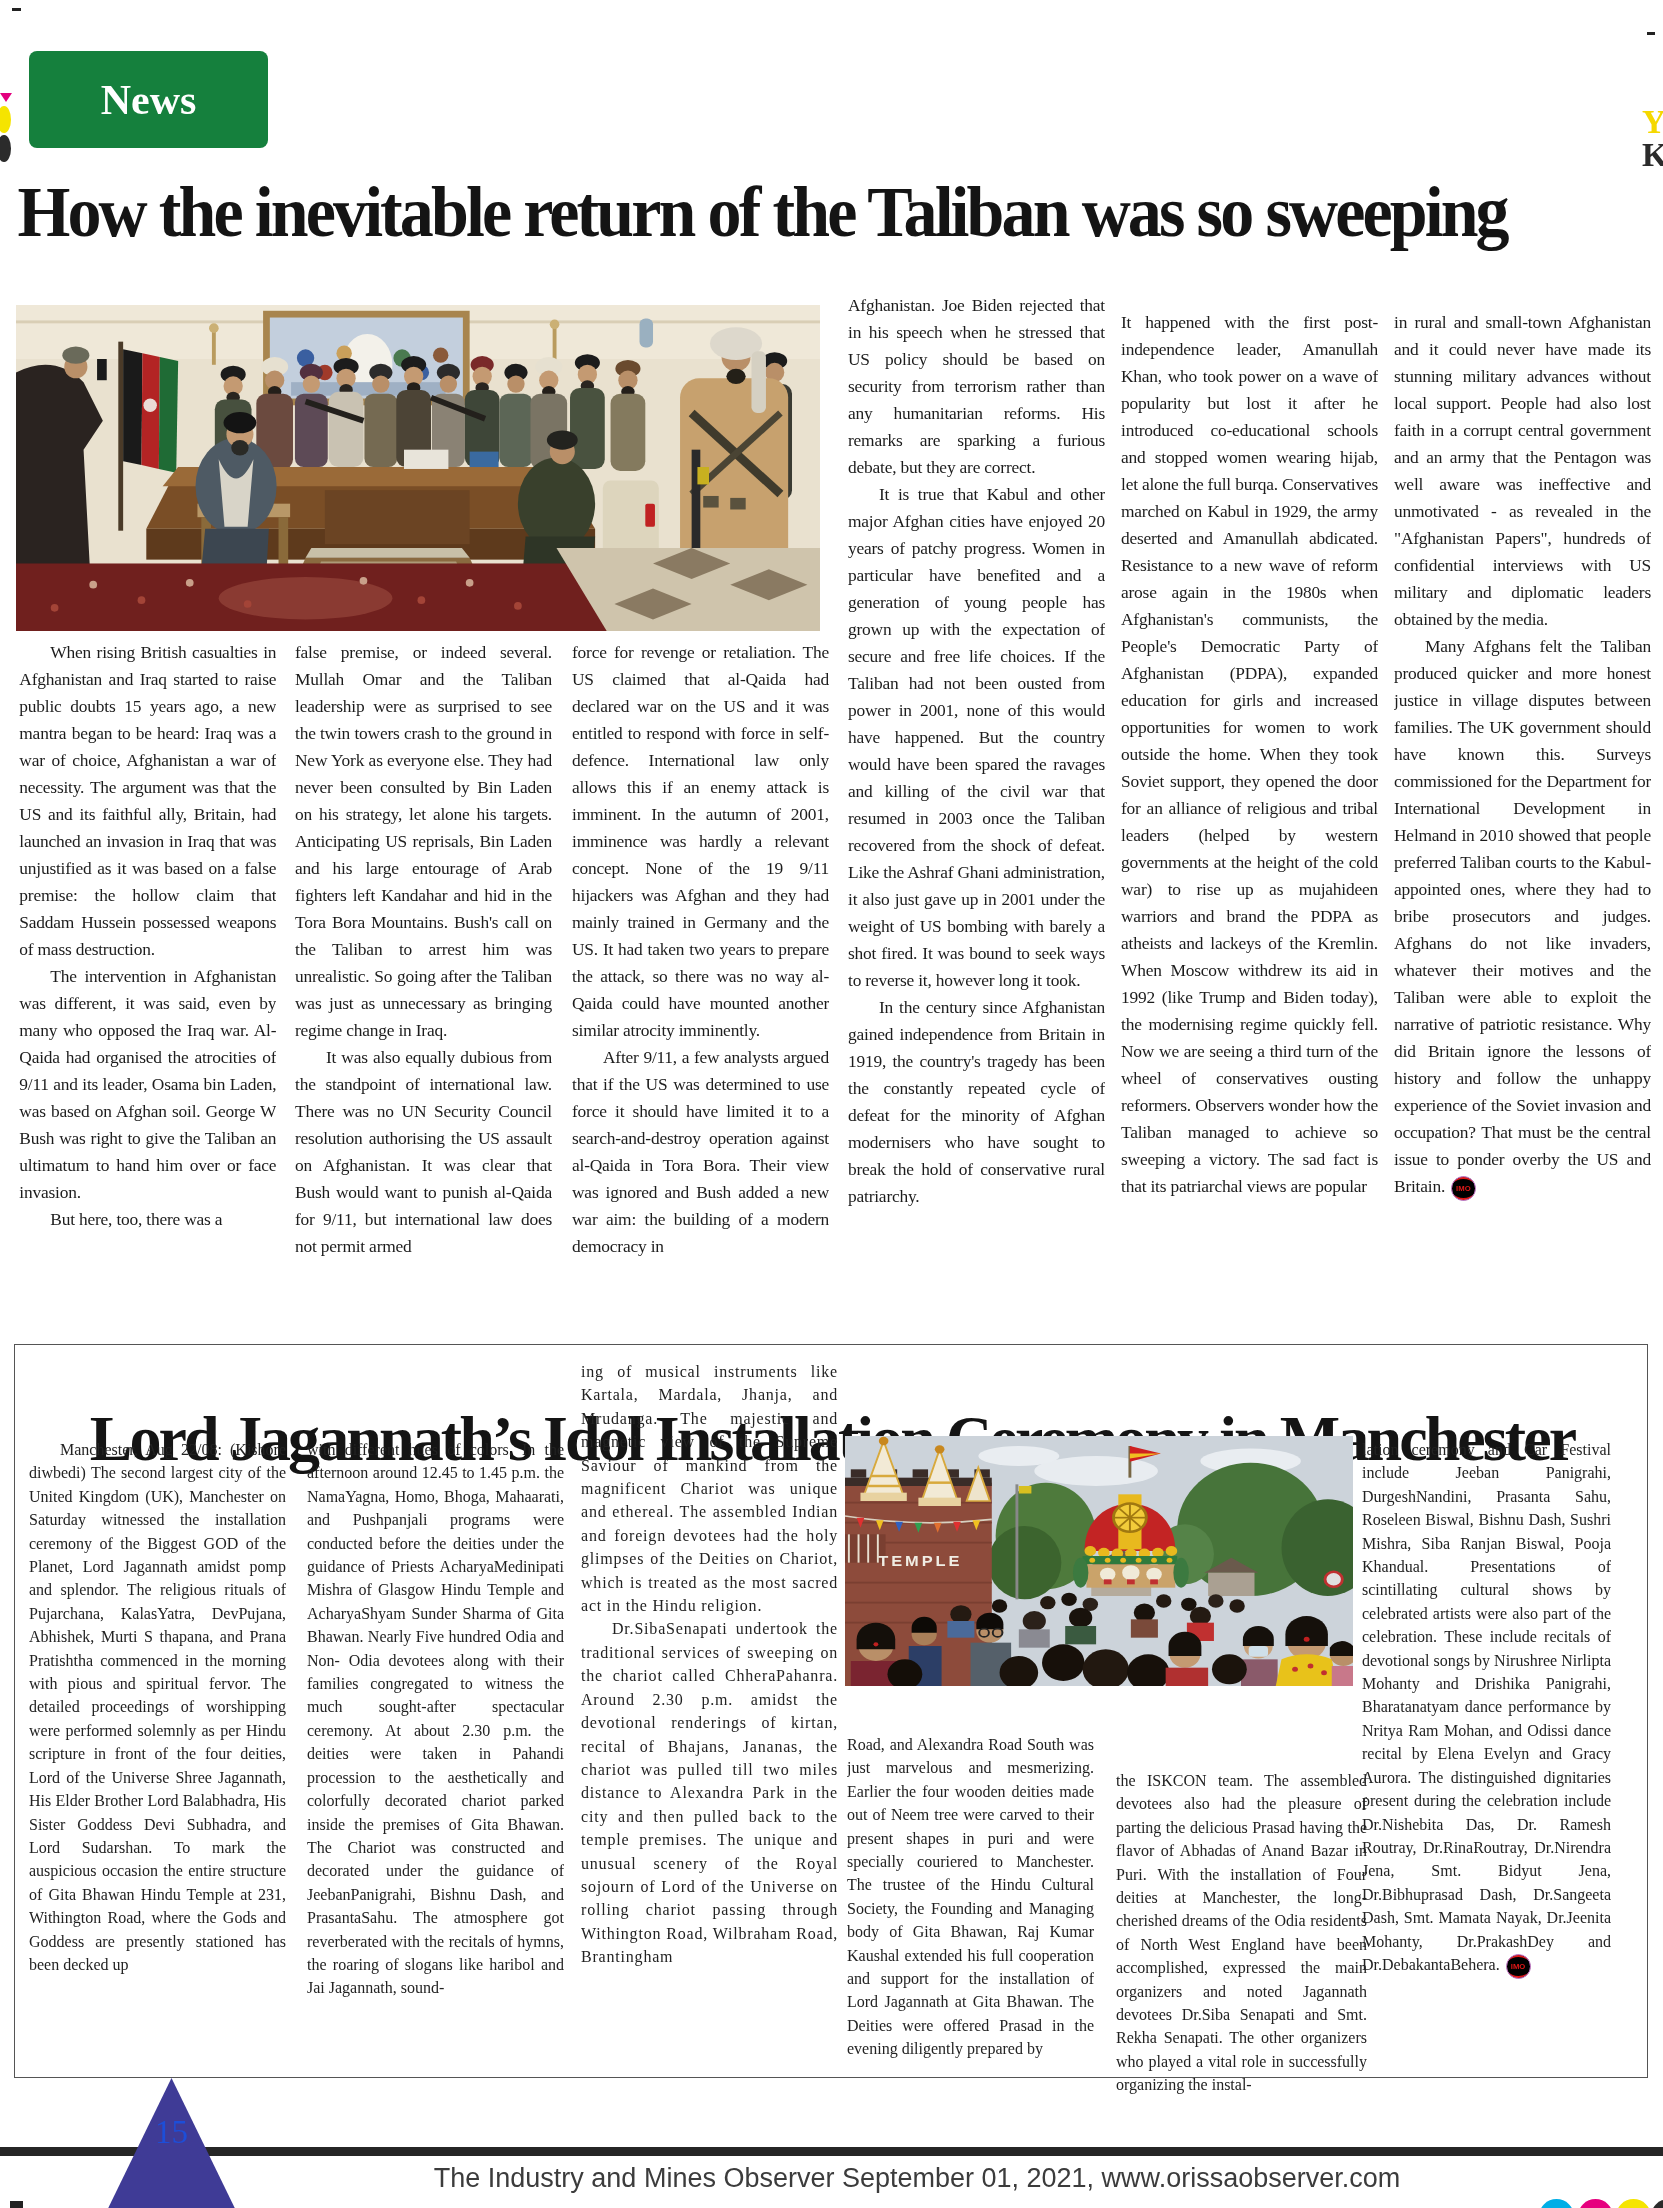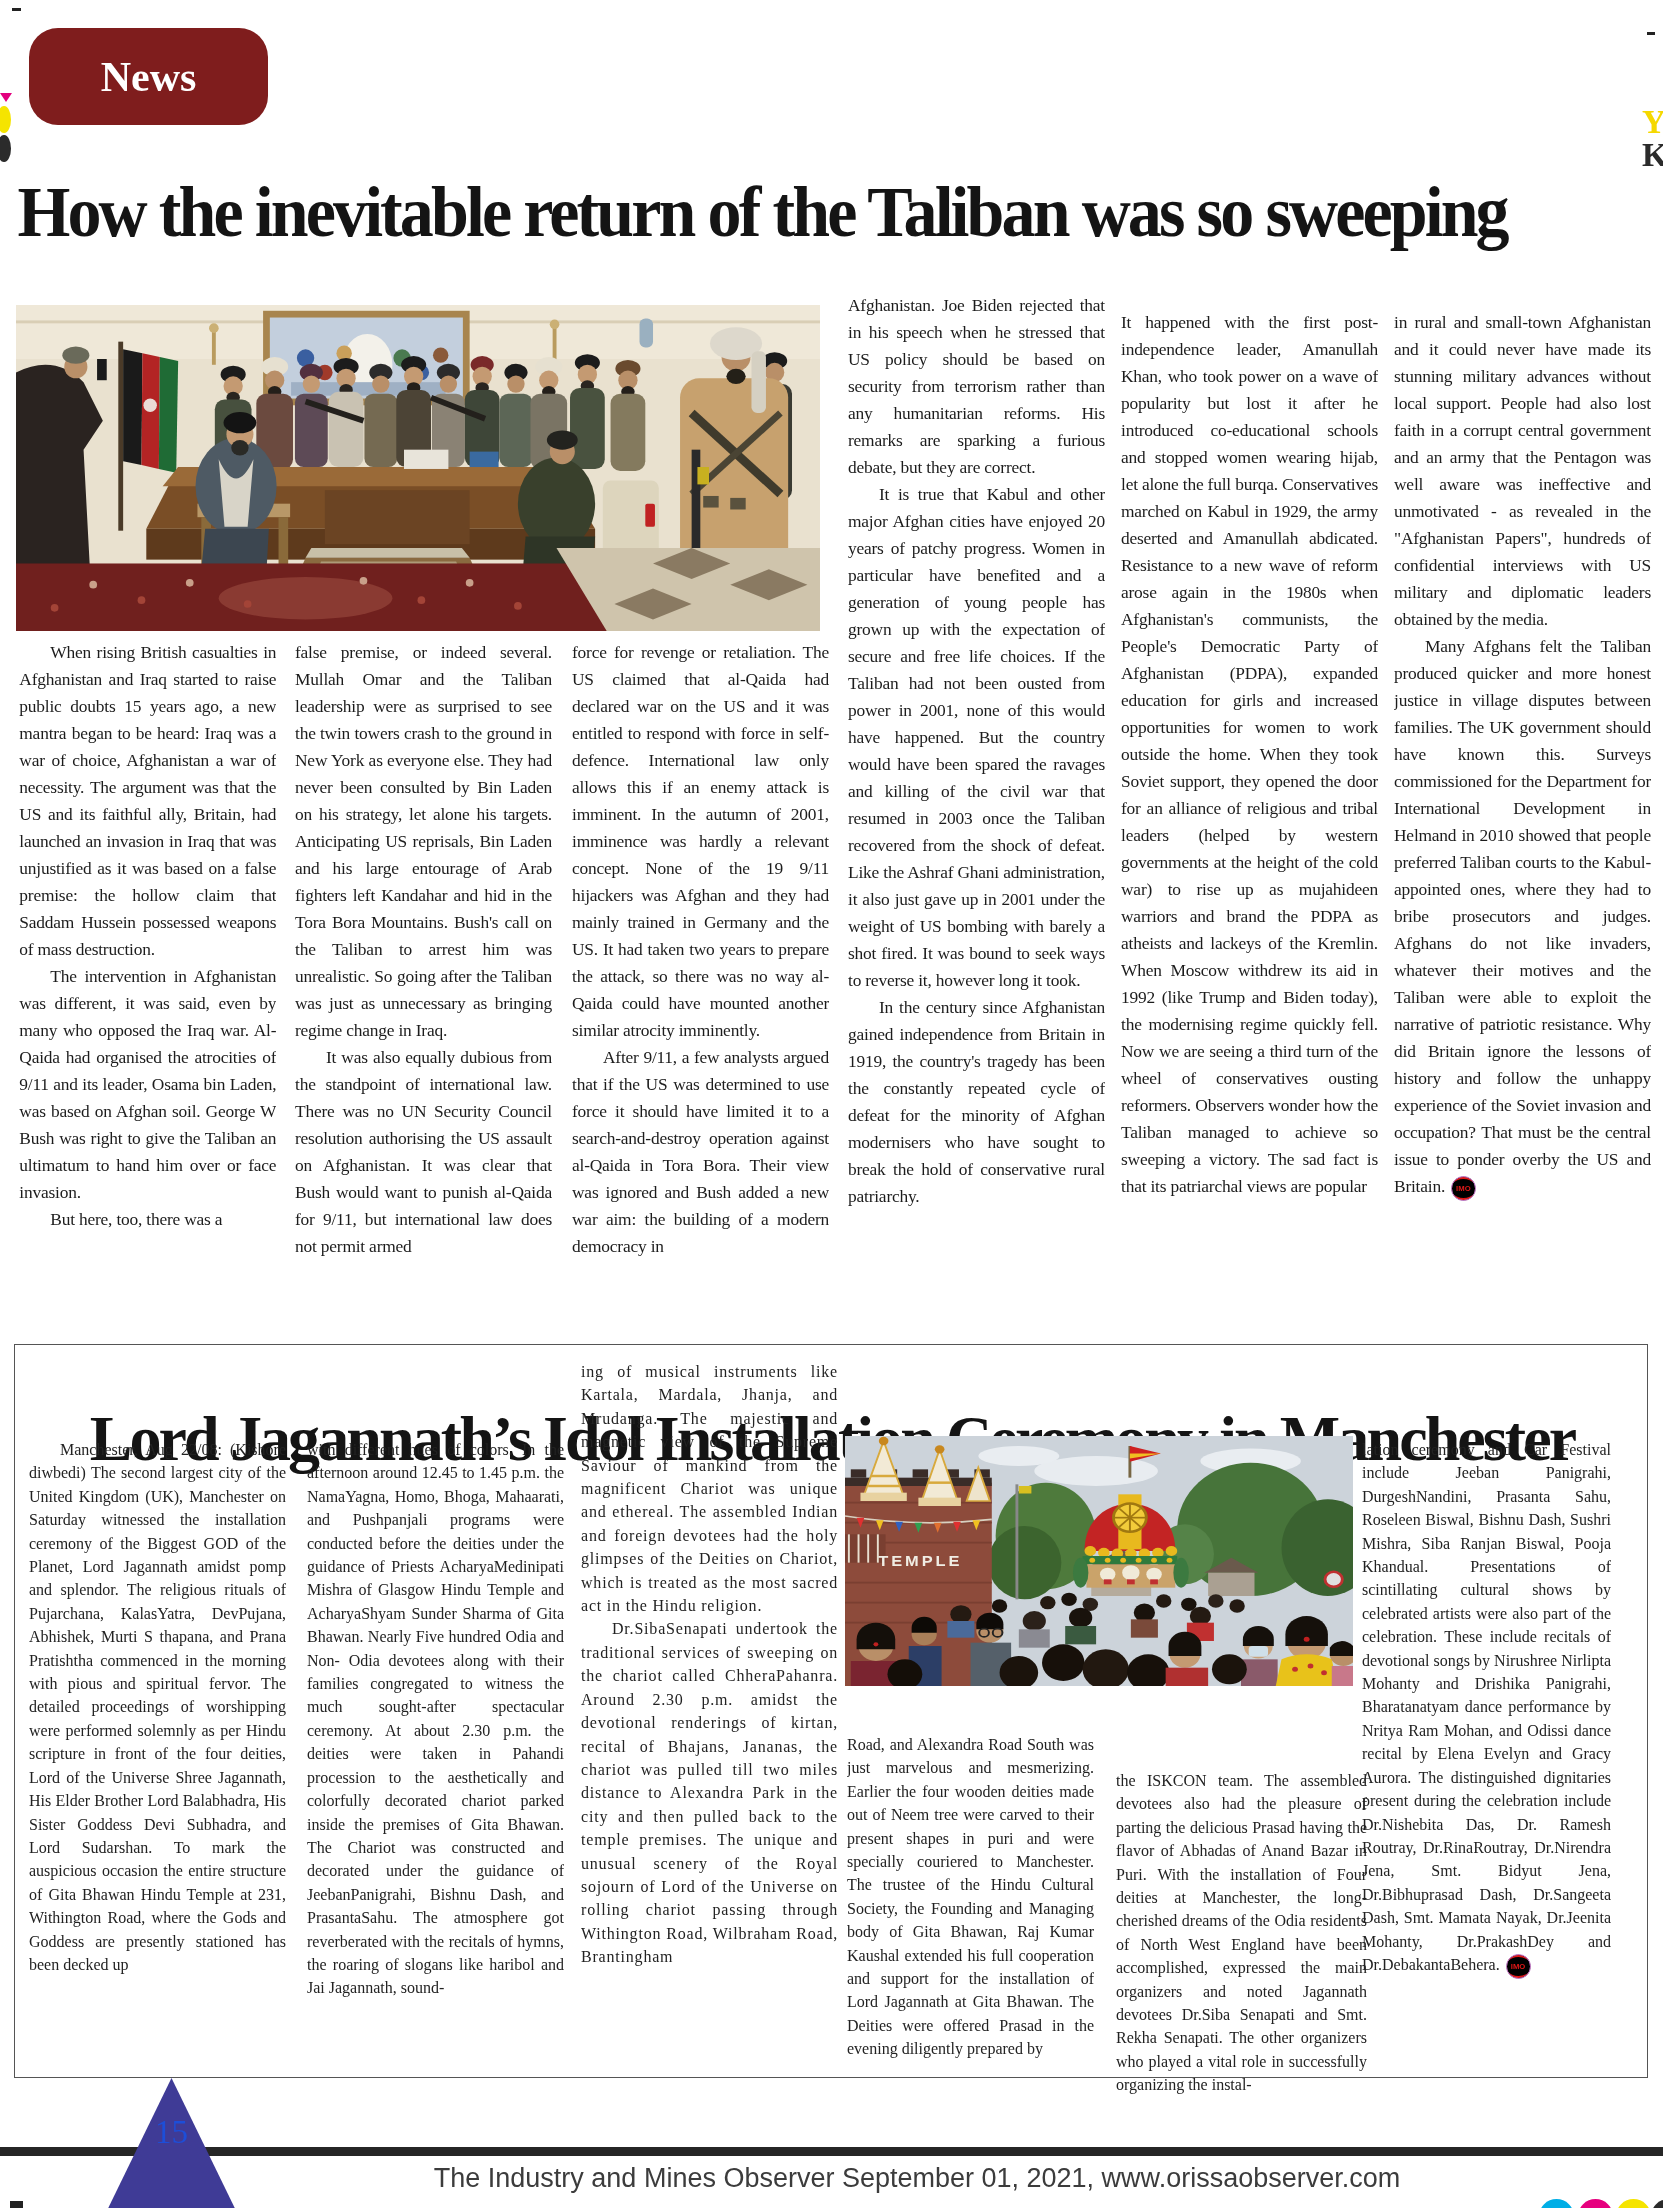--- a/index.html
+++ b/index.html
@@ -7,21 +7,21 @@
         font-family:"Liberation Serif",serif;color:#1b1b1b;}
   
   .dash{position:absolute;background:#222;}
   .mark{position:absolute;}
   #mark-tri{left:0px;top:93px;width:0;height:0;border-left:6.8px solid transparent;border-right:6.8px solid transparent;border-top:9.7px solid #e2007e;}
   #mark-yellow{left:-2.9px;top:106px;width:13.5px;height:27px;border-radius:50%;background:#f5e400;}
   #mark-black{left:-2.9px;top:135px;width:13.5px;height:27px;border-radius:50%;background:#2b2b2b;}
   #ck-y{position:absolute;left:1642px;top:104px;font:bold 33px "Liberation Serif",serif;color:#f5d800;}
   #ck-k{position:absolute;left:1642px;top:137px;font:bold 33px "Liberation Serif",serif;color:#2b2b2b;}
   
-  #news-banner{position:absolute;left:29px;top:28px;width:239px;height:97px;background:#7f1d1d;border-radius:29px;
+  #news-banner{position:absolute;left:29px;top:51px;width:239px;height:97px;background:#15803d;border-radius:8px;
                display:flex;align-items:center;justify-content:center;}
   #news-banner span{color:#fff;font:bold 42px "Liberation Serif",serif;}
   
   #headline1{position:absolute;left:17.4px;top:127px;width:1634px;height:79px;overflow:hidden;
              font:bold 68px/75px "Liberation Serif",serif;letter-spacing:-2.9px;color:#141414;white-space:nowrap;
              transform:scaleY(1.05);transform-origin:left top;}
   #headline2{position:absolute;left:29px;top:1350px;width:1606px;height:75px;overflow:hidden;text-align:center;
              font:bold 64px/71px "Liberation Serif",serif;letter-spacing:-2.9px;color:#141414;white-space:nowrap;}
   
   .a1col{position:absolute;width:257px;text-align:justify;font-size:17.4px;line-height:27px;letter-spacing:-0.2px;

